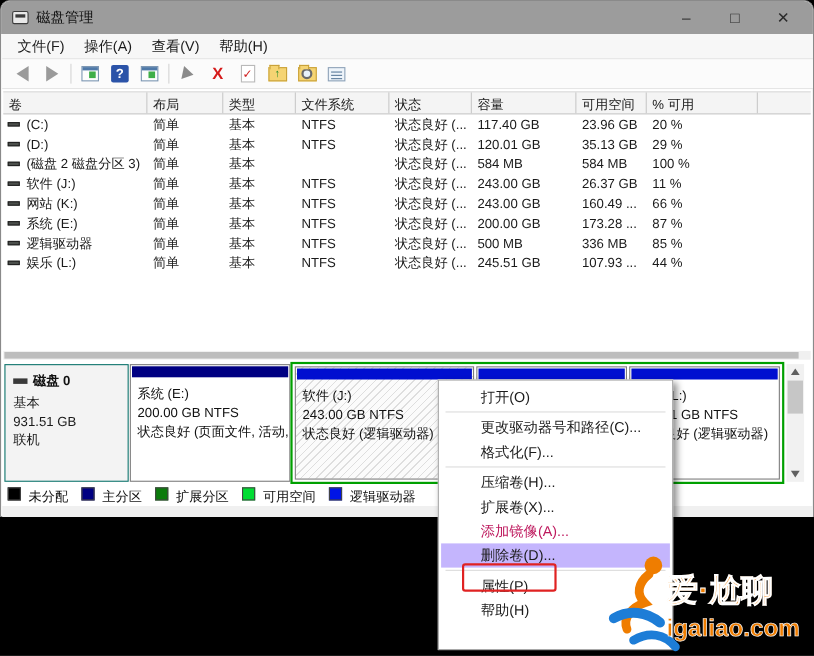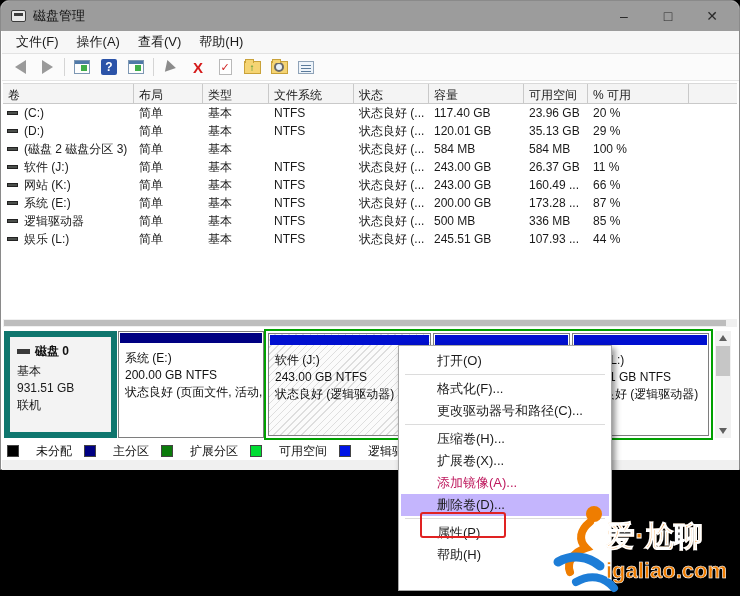--- a/index.html
+++ b/index.html
@@ -66,21 +66,21 @@
   .vol-ico { display:inline-block; width:11px; height:4px; background:#4b4f4b; border:1px solid #222;
              margin-right:6px; vertical-align:middle; }
   .name-cell { display:flex; align-items:center; padding-left:4px!important; }
 
   
   .hscroll { position:absolute; left:2px; top:318px; width:734px; height:8px; background:#f0f0f0; }
   .hscroll .thumb { position:absolute; left:1px; top:1px; width:722px; height:6px; background:#bdbdbd; }
 
   
   .disk-label { position:absolute; left:3px; top:330px; width:113px; height:107px;
-                background:#f3f3f3; border:6px solid #0f766e; padding:6px 7px; }
+                background:#f3f3f3; border:1px solid #0f766e; padding:6px 7px; }
   .disk-label .dl1 { display:flex; align-items:center; font-size:12px; font-weight:bold; color:#111; margin-bottom:3px; }
   .dl1 .dico { width:13px; height:5px; background:#3a3a3a; margin-right:5px; }
   .disk-label .dlt { font-size:12px; color:#1a1a1a; line-height:17px; }
 
   .part { position:absolute; top:330px; height:107px; border:1px solid #7e7e7e; background:#fff; }
   .part .stripe { height:10px; margin:1px 1px 0 1px; }
   .stripe.primary { background:#000082; }
   .stripe.logical { background:#000fd0; }
   .part .ptxt { padding:7px 6px 0 6px; font-size:12px; color:#111; line-height:17px; white-space:nowrap; overflow:hidden; }
   .part.hatch { background:repeating-linear-gradient(135deg,#fbfbfb 0 4px,#dedede 4px 5px); }
@@ -90,21 +90,21 @@
   
   .vscroll { position:absolute; left:714px; top:330px; width:16px; height:107px; background:#f1f1f1; }
   .vscroll .va { position:absolute; left:0; width:16px; height:14px; display:flex; align-items:center; justify-content:center; }
   .va.up{top:0;} .va.down{bottom:0;}
   .tri-up { width:0;height:0;border-left:4px solid transparent;border-right:4px solid transparent;border-bottom:6px solid #606060; }
   .tri-down { width:0;height:0;border-left:4px solid transparent;border-right:4px solid transparent;border-top:6px solid #606060; }
   .vscroll .vthumb { position:absolute; left:1px; top:15px; width:14px; height:30px; background:#c6c6c6; }
 
   
   .legend { position:absolute; left:6px; top:441px; height:18px; display:flex; align-items:center; gap:12px; }
-  .litem { display:flex; align-items:center; gap:17px; }
+  .litem { display:flex; gap:7px; }
   .lsq { width:12px; height:12px; border:1px solid #444; }
   .llabel { font-size:12px; color:#111; }
   .win-bottom { position:absolute; left:1px; top:459px; width:737px; height:10px; background:#f0f0f0; }
 
   
   .cmenu { position:absolute; left:398px; top:345px; width:214px; height:246px; background:#fff;
            border:1px solid #a8a8a8; box-shadow:3px 3px 6px rgba(0,0,0,.45); z-index:30; padding-top:4px; }
   .cmi { height:22px; line-height:22px; font-size:13px; color:#1c1c1c; padding-left:36px;
          margin:0 2px; white-space:nowrap; }
   .cmi.disabled { color:#be185d; }
@@ -381,22 +381,22 @@
         <span class="llabel">逻辑驱动器</span>
       </span>
     </div>
 
     <div class="win-bottom"></div>
   </div>
 
   <div class="cmenu">
     <div class="cmi">打开(O)</div>
     <div class="csep"></div>
+    <div class="cmi">更改驱动器号和路径(C)...</div>
     <div class="cmi">格式化(F)...</div>
-    <div class="cmi">更改驱动器号和路径(C)...</div>
     <div class="csep"></div>
     <div class="cmi">压缩卷(H)...</div>
     <div class="cmi">扩展卷(X)...</div>
     <div class="cmi disabled">添加镜像(A)...</div>
     <div class="cmi hl">删除卷(D)...</div>
     <div class="csep"></div>
     <div class="cmi">属性(P)</div>
     <div class="cmi">帮助(H)</div>
     <div class="redbox"></div>
   </div>

